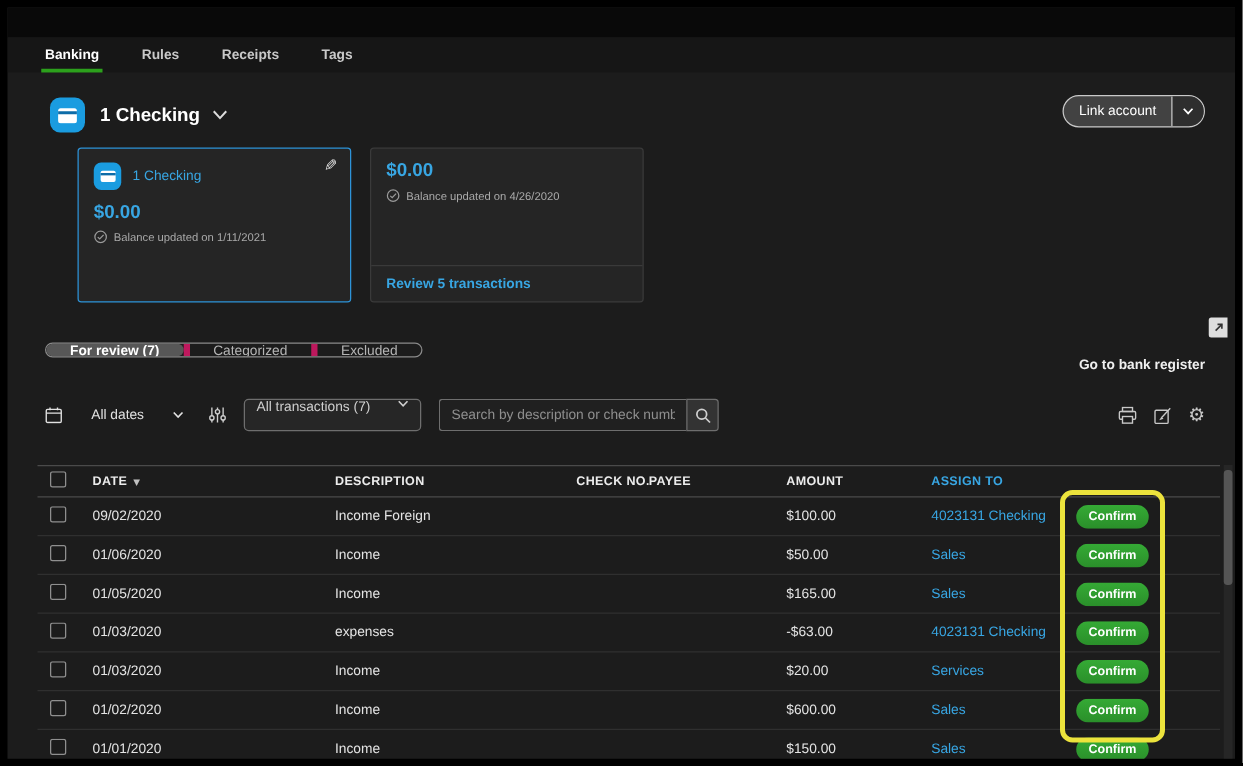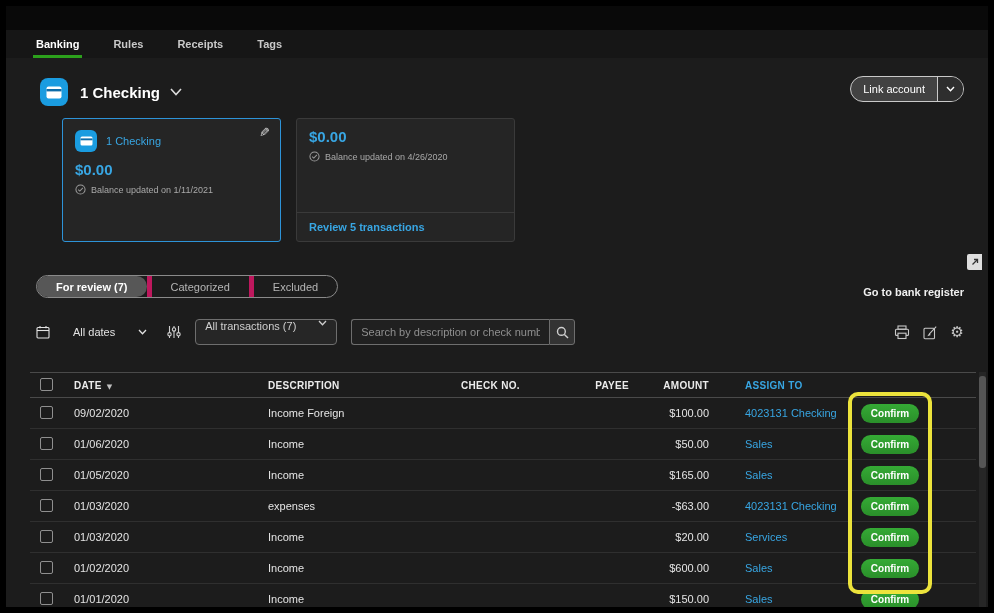--- a/index.html
+++ b/index.html
@@ -36,21 +36,21 @@
   .card.selected { border:1px solid #2d93d8; }
   .card-top { display:flex; align-items:center; padding:11px 12px 0 12px; }
   .card-name { font-size:11px; color:var(--link-blue,#38a6e3); white-space:nowrap; overflow:hidden; text-overflow:ellipsis; }
   .card-balance { font-size:15px; font-weight:bold; color:var(--link-blue,#38a6e3); padding:9px 12px 0 12px; }
   .card-updated { display:flex; align-items:center; gap:5px; font-size:9px; color:#a9a9a9; padding:6px 12px 0 12px; }
   .card-review { margin-top:auto; border-top:1px solid #3a3a3a; padding:8px 12px; font-size:11px; font-weight:bold; color:#ffffff; }
   .card-review.link { color:var(--link-blue,#38a6e3); }
   .pencil { position:absolute; top:6px; right:10px; color:#dcdcdc; font-size:13px; transform:scaleX(-1); cursor:pointer; }
 
   
-  .pills-row { display:flex; align-items:flex-end; margin:32px 24px 0 30px; height:24px; }
+  .pills-row { display:flex; align-items:flex-start; margin:32px 24px 0 30px; height:24px;flex-direction:column; }
   .pill-group { display:flex; border:1px solid #8a8a8a; border-radius:15px; overflow:hidden; height:23px; }
   .pill { background:transparent; border:none; color:#b5b5b5; font-size:11px; padding:0 19px; cursor:pointer; font-family:inherit; }
   .pill + .pill { border-left:5px solid #be185d; }
   .pill.active { background:#575757; color:#ffffff; border-radius:14px; font-weight:bold; }
   .bank-register { margin-left:auto; font-size:11px; color:#f0f0f0; font-weight:bold; cursor:pointer; text-decoration:none; }
 
   
   .filter-row { display:flex; align-items:center; margin:20px 24px 0 30px; height:28px; color:#cfcfcf; }
   .date-filter { display:flex; align-items:center; gap:23px; font-size:11px; color:#e2e2e2; cursor:pointer; }
   .sliders { margin-left:20px; display:flex; cursor:pointer; color:#cfcfcf; }
@@ -67,21 +67,21 @@
   .gear-char { font-size:15px; line-height:1; font-family:"DejaVu Sans", sans-serif; }
 
   
   .table { margin:26px 12px 0 24px; position:relative; }
   .thead, .trow { display:grid; grid-template-columns:36px 200px 195px 58px 110px 80px 141px 80px 1fr; align-items:center; }
   .thead { height:26px; border-top:1px solid #4a4a4a; border-bottom:1px solid #4a4a4a; font-size:10px; font-weight:bold; color:#ececec; letter-spacing:.3px; }
   .trow { height:31px; border-bottom:1px solid #2f2f2f; font-size:11px; color:#e4e4e4; }
   .cell { overflow:hidden; white-space:nowrap; }
   .c-date { padding-left:8px; }
   .c-desc { padding-left:2px; }
-  .c-checkno, .c-payee, .c-amount { text-align:right; }
+  .c-checkno, .c-payee, .c-amount { }
   .c-assign { padding-left:36px; }
   .c-confirm { display:flex; justify-content:center; }
   .th-assign { color:var(--link-blue,#38a6e3); }
   .sort { font-size:7px; color:#c0c0c0; margin-left:5px; font-family:"DejaVu Sans", sans-serif; }
   .checkbox { display:inline-block; width:13px; height:13px; border:1.5px solid #8f8f8f; border-radius:2px; margin-left:10px; cursor:pointer; background:transparent; }
   .assign-link { color:var(--link-blue,#38a6e3); cursor:pointer; text-decoration:none; }
   .confirm-btn { width:58px; height:19px; border:none; border-radius:10px; background:linear-gradient(#35aa35,#2a8f2a);
      color:#fff; font-size:10px; font-weight:bold; cursor:pointer; font-family:inherit; }
 
   

